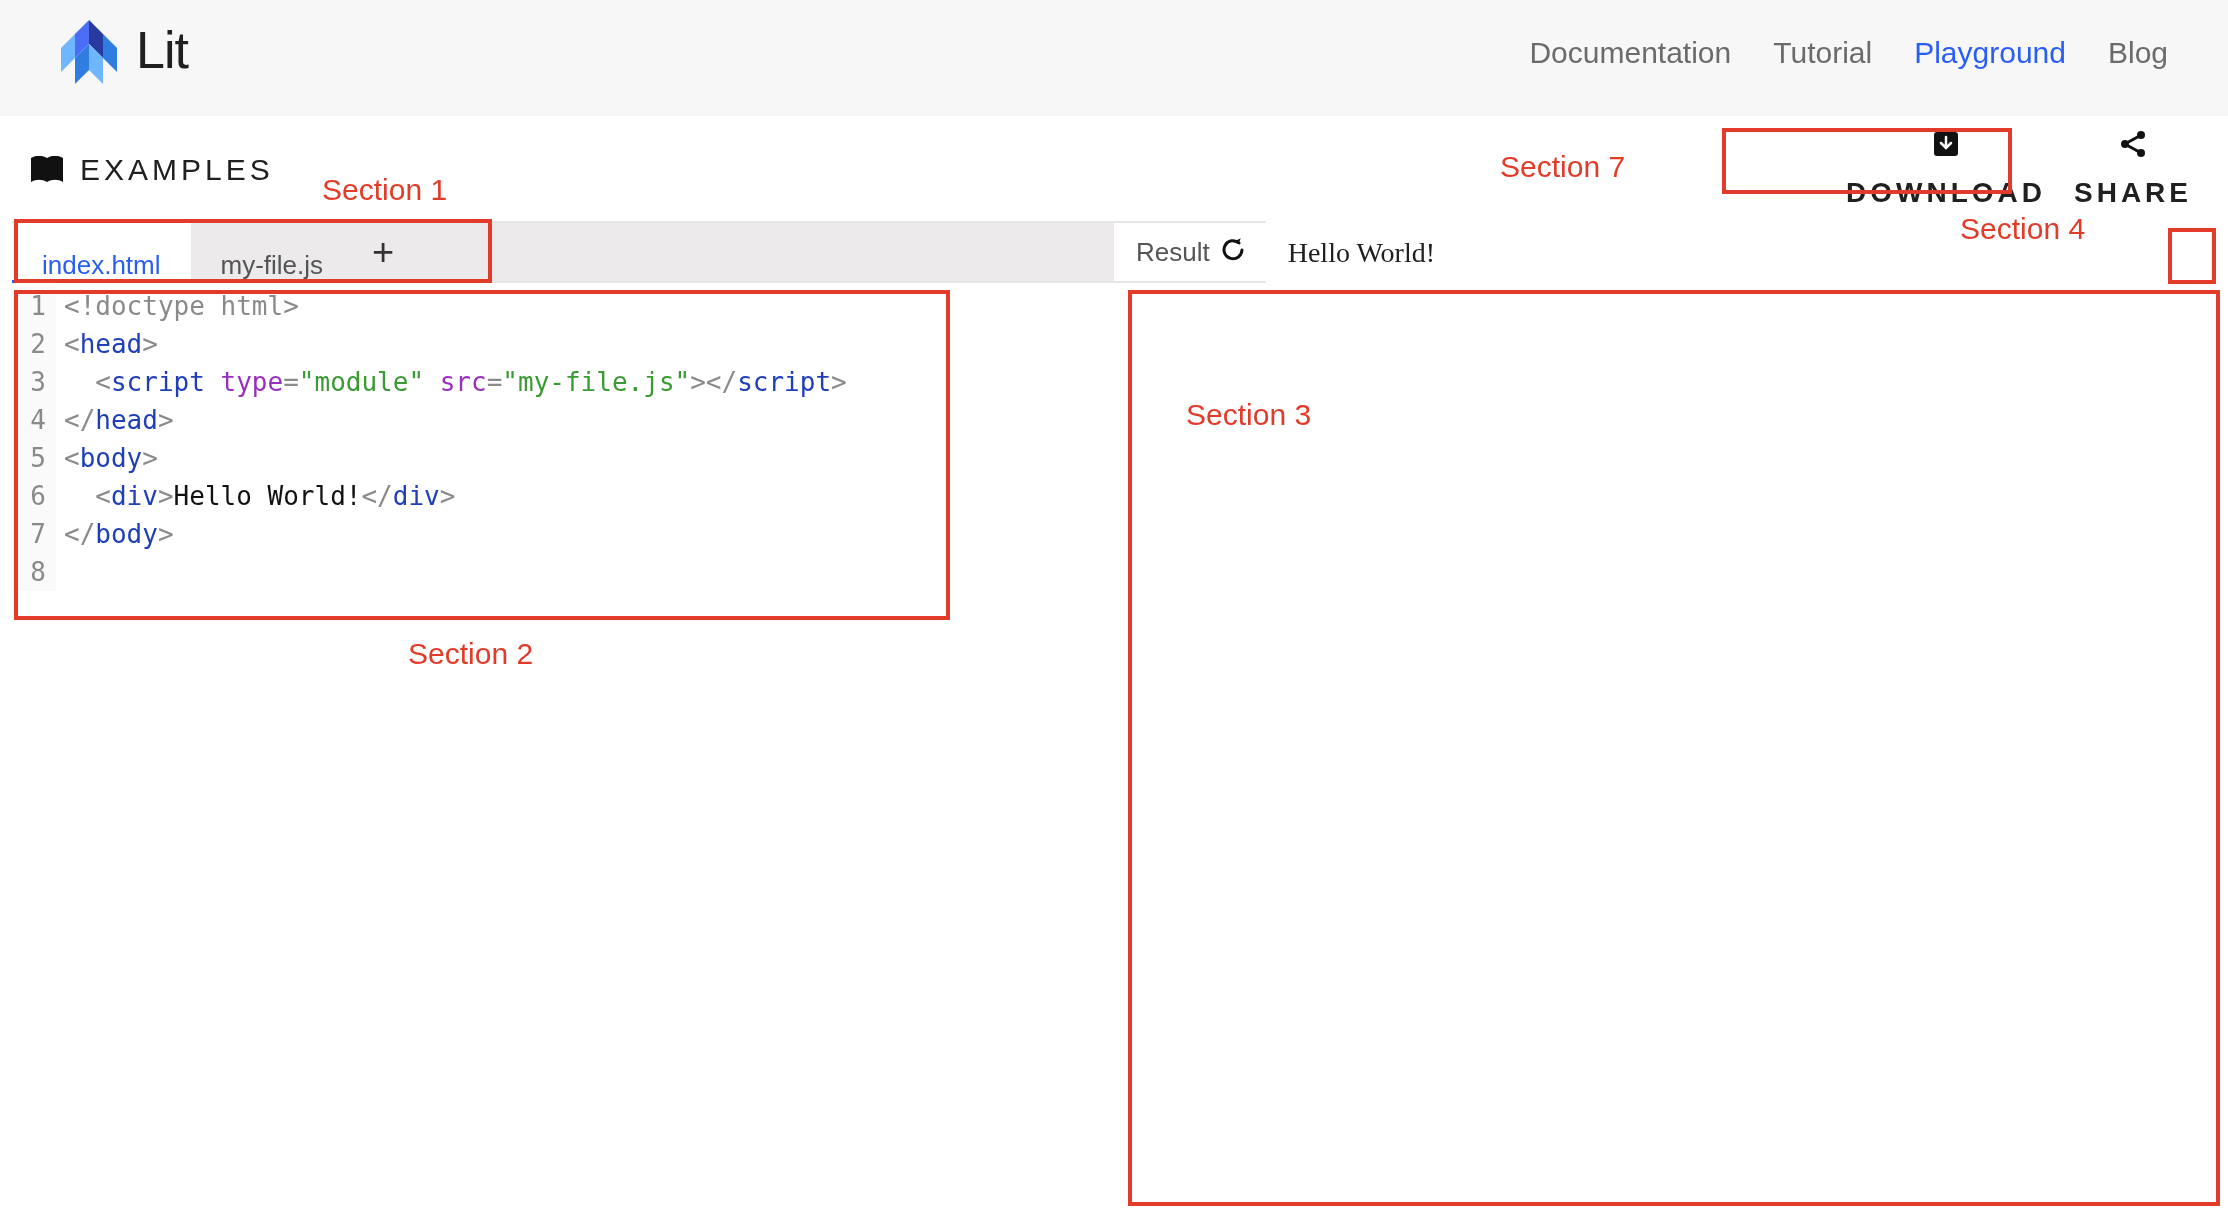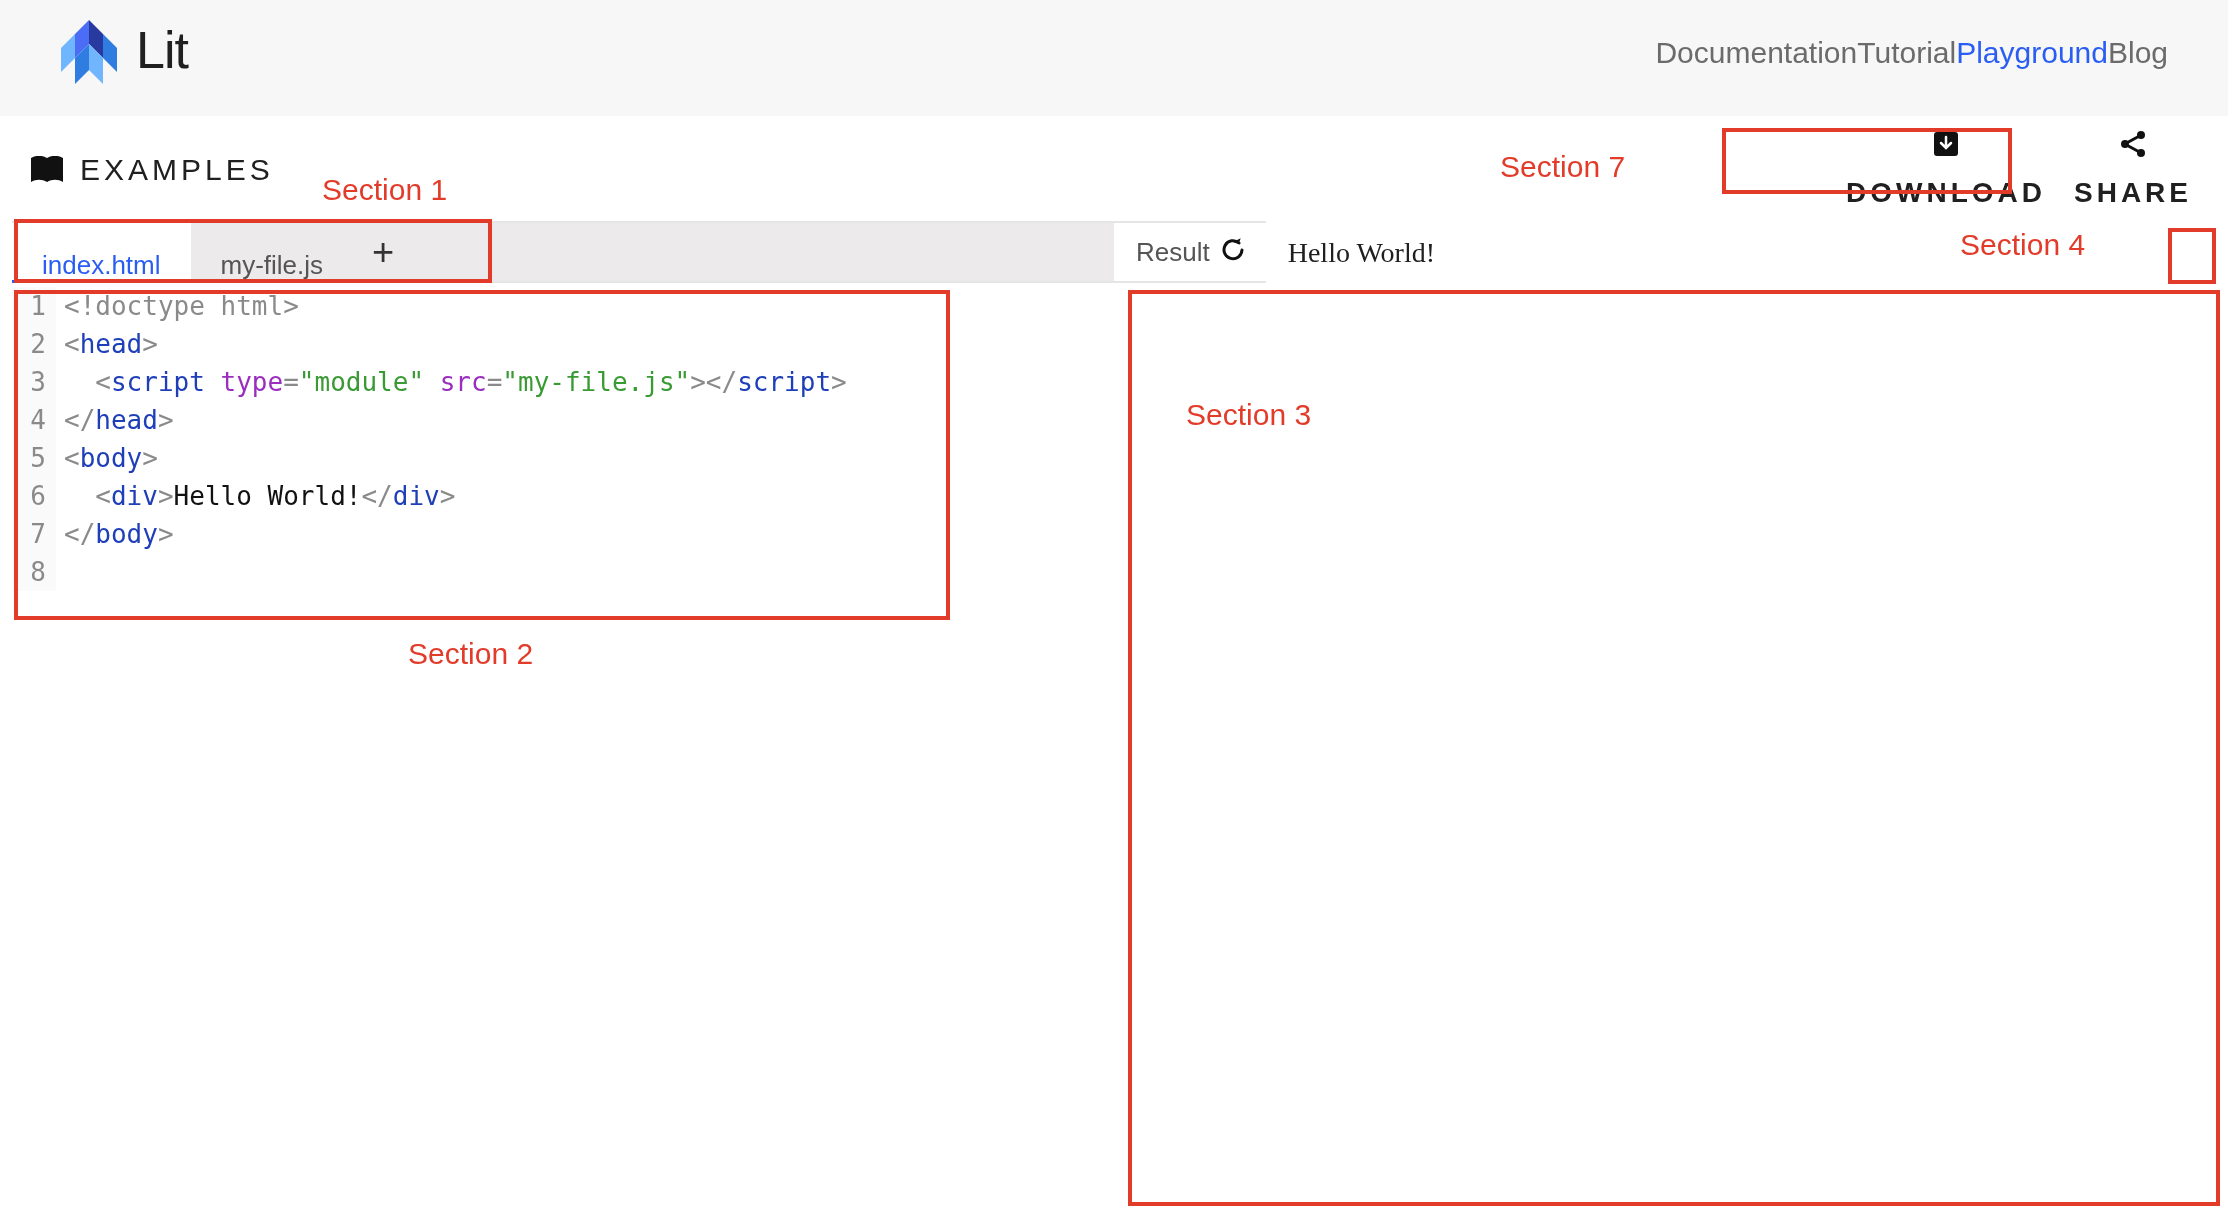--- a/index.html
+++ b/index.html
@@ -29,20 +29,21 @@
 }
 .logo-mark svg { display: block; }
 .logo-text {
   font-size: 52px;
   font-weight: 500;
   letter-spacing: -1px;
 }
 .nav {
   display: flex;
   align-items: center;
+  gap: 42px;
   font-size: 30px;
   color: #6b6b6b;
 }
 .nav-item { cursor: pointer; }
 .nav-item.active { color: #2a5ef3; font-weight: 500; }
 
 
 .toolbar {
   display: flex;
   align-items: center;
@@ -316,16 +317,16 @@
 <div class="annot" style="left:14px; top:219px; width:478px; height:64px;"></div>
 <div class="annot-label" style="left:322px; top:173px;">Section 1</div>
 
 <div class="annot" style="left:14px; top:290px; width:936px; height:330px;"></div>
 <div class="annot-label" style="left:408px; top:637px;">Section 2</div>
 
 <div class="annot" style="left:1128px; top:290px; width:1092px; height:916px;"></div>
 <div class="annot-label" style="left:1186px; top:398px;">Section 3</div>
 
 <div class="annot" style="left:2168px; top:228px; width:48px; height:56px;"></div>
-<div class="annot-label" style="left:1960px; top:228px;">Section 4</div>
+<div class="annot-label" style="left:1960px; top:212px;">Section 4</div>
 
 <div class="annot" style="left:1722px; top:128px; width:290px; height:66px;"></div>
 <div class="annot-label" style="left:1500px; top:150px;">Section 7</div>
 
 </body></html>

